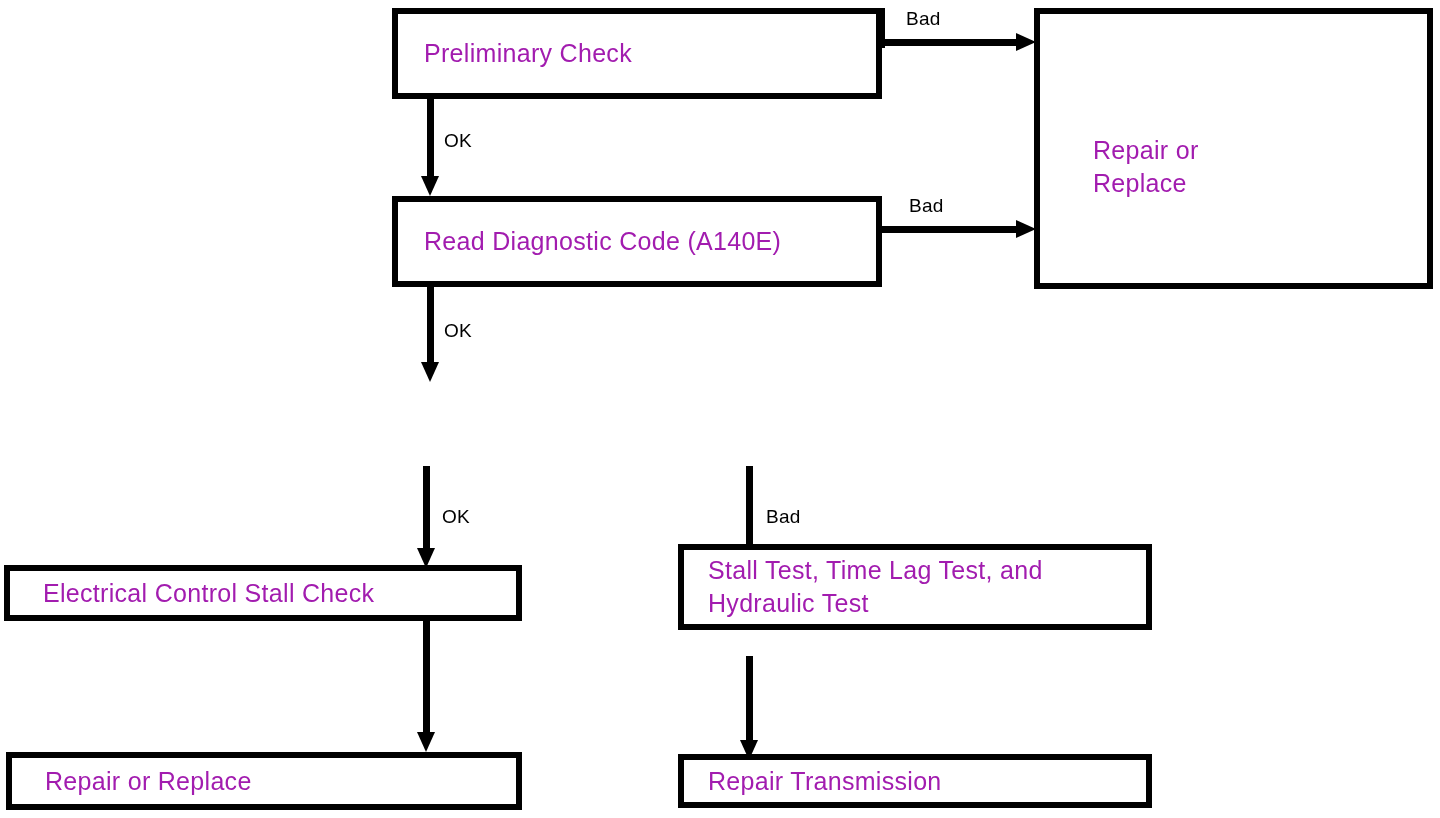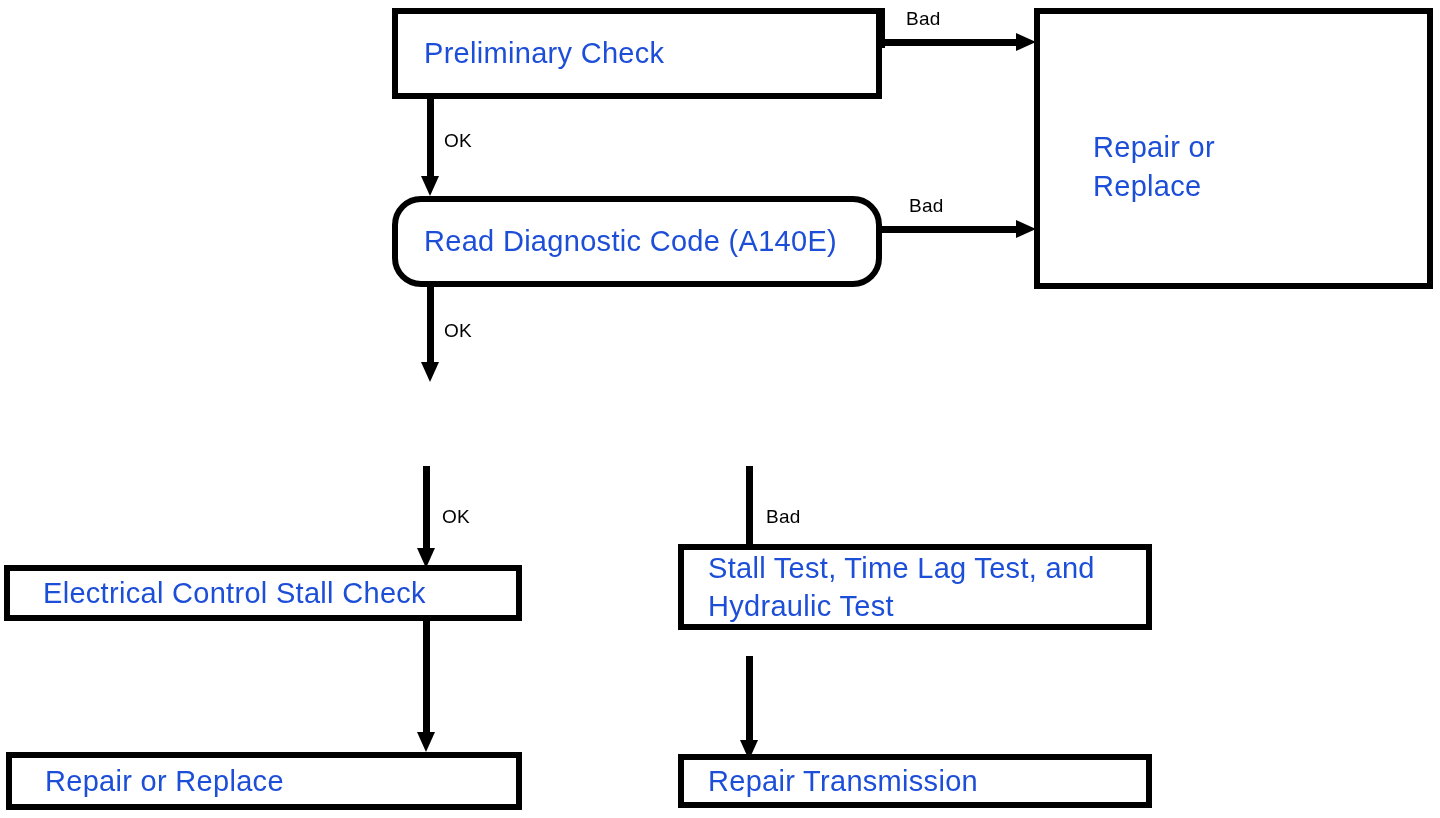--- a/index.html
+++ b/index.html
@@ -22,23 +22,23 @@
     border: 6px solid #000000;
     background: #ffffff;
     display: flex;
     align-items: center;
     z-index: 3;
   }
   .node .node-label {
     display: block;
     padding-left: 26px;
     padding-right: 12px;
-    font-size: 29px;
+    font-size: 25px;
     line-height: 1.32;
-    color: #1d4ed8;
+    color: #a21caf;
     white-space: pre-line;
     letter-spacing: 0.3px;
   }
   .edge-label {
     position: absolute;
     font-size: 19px;
     color: #000000;
     white-space: nowrap;
     z-index: 4;
     letter-spacing: 0.3px;
@@ -106,21 +106,21 @@
   <div class="edge-label" style="left:444px; top:320px;">OK</div>
 
   <div class="edge-label" style="left:442px; top:506px;">OK</div>
 
   <div class="edge-label" style="left:766px; top:506px;">Bad</div>
 
   <div class="node" style="left:392px; top:8px; width:490px; height:91px;">
     <span class="node-label">Preliminary Check</span>
   </div>
 
-  <div class="node" style="left:392px; top:196px; width:490px; height:91px;border-radius:29px;">
+  <div class="node" style="left:392px; top:196px; width:490px; height:91px;">
     <span class="node-label">Read Diagnostic Code (A140E)</span>
   </div>
 
 
   <div class="node" style="left:1034px; top:8px; width:399px; height:281px;">
     <span class="node-label" style="padding-left:53px;margin-top:36px;">Repair or
 Replace</span>
   </div>
 
   <div class="node" style="left:4px; top:565px; width:518px; height:56px;">

